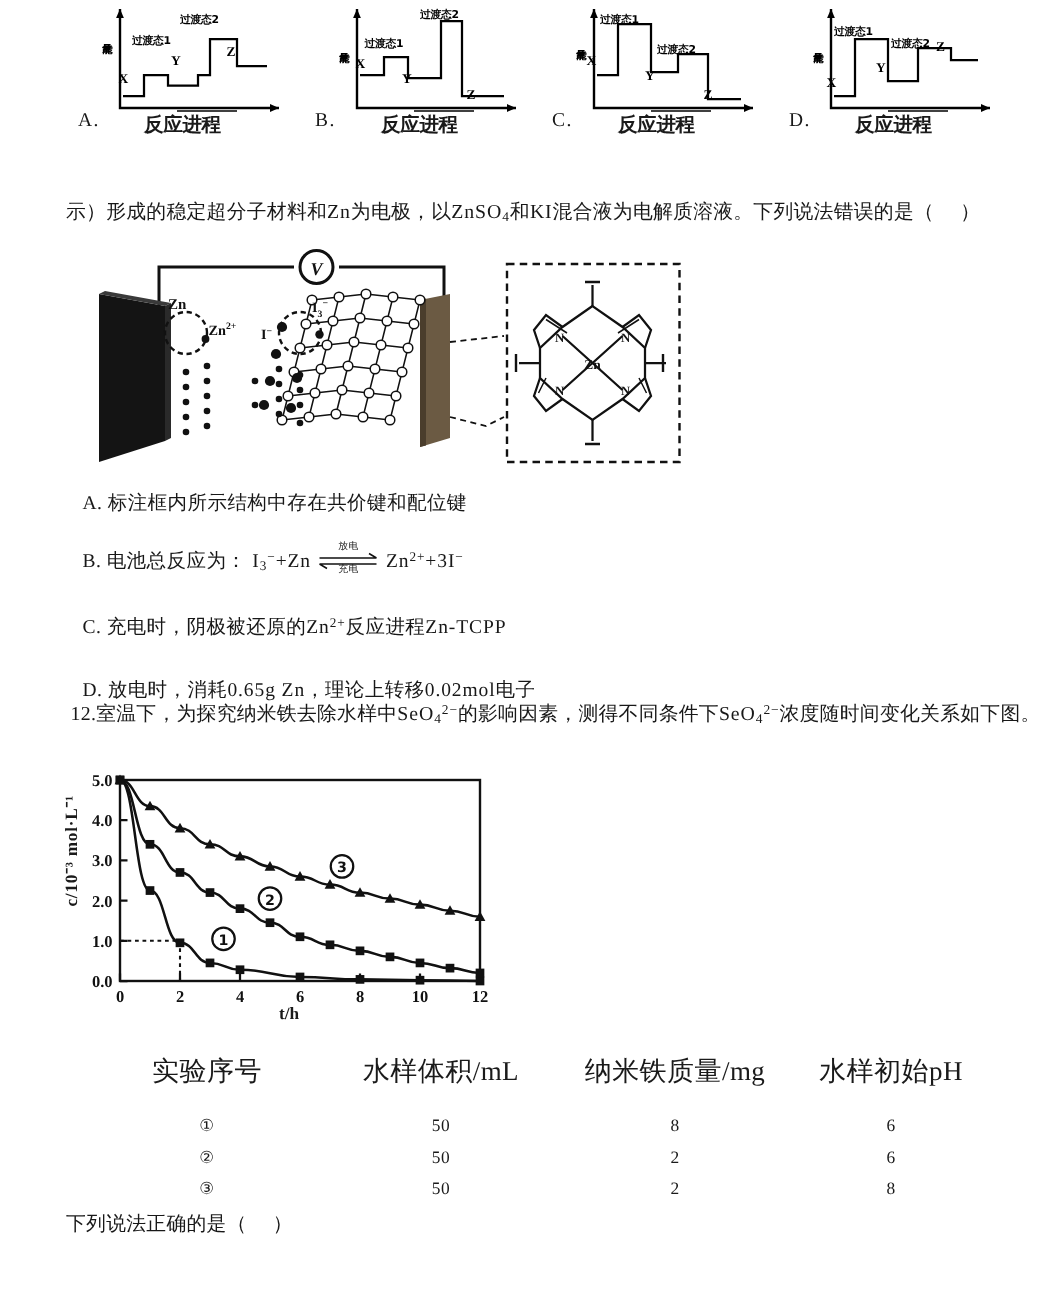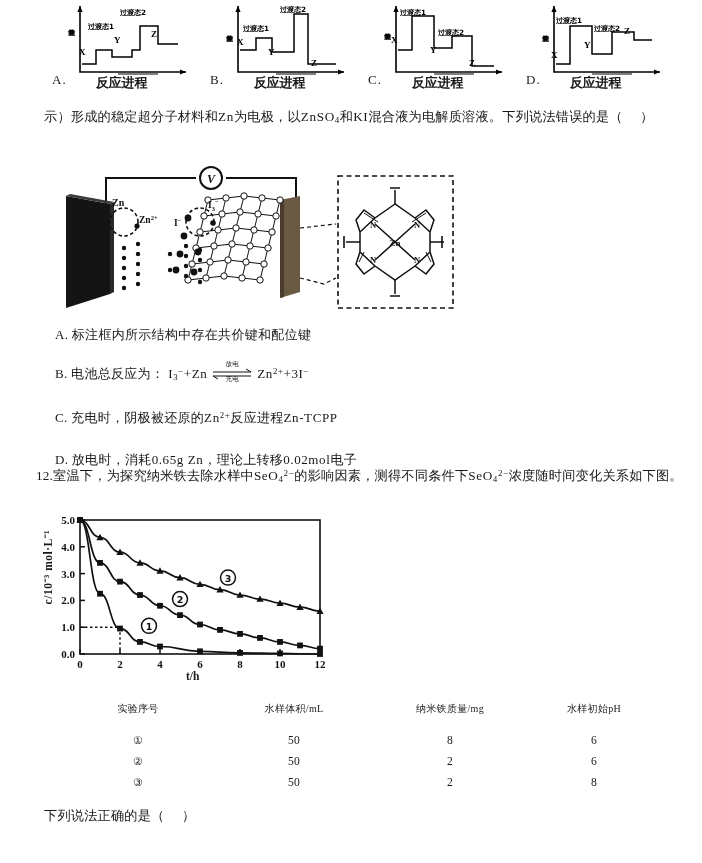--- a/index.html
+++ b/index.html
@@ -86,50 +86,50 @@
     font-size: 13px;
     font-family: "DejaVu Sans", sans-serif;
     font-weight: 700;
     letter-spacing: -0.2px;
     border-bottom: 0px;
     white-space: nowrap;
   }
 
   
   #q11-text { position: absolute; left: 44px; top: 106px; width: 646px; }
-  #q11-text .l2 { margin-top: 1px; }
+  #q11-text .l2 { margin-top: 25px; }
 
   #q11-figure {
     position: absolute;
     left: 48px; top: 166px;
     width: 410px; height: 150px;
   }
 
   #q11-options { position: absolute; left: 44px; top: 326px; width: 650px; }
   #q11-options .opt { margin-bottom: 19px; margin-left: 11px; }
 
   
-  #q12-text { position: absolute; left: 36px; top: 466px; width: 650px; }
+  #q12-text { position: absolute; left: 47px; top: 466px; width: 650px; }
 
   #q12-chart {
     position: absolute;
     left: 38px; top: 512px;
     width: 290px; height: 175px;
   }
 
   #q12-table {
     position: absolute;
     left: 60px; top: 700px;
     width: 600px;
     font-size: 12px;
   }
   #q12-table table { border-collapse: collapse; width: 100%; }
   #q12-table th {
     font-weight: normal;
-    font-size: 10px;
+    font-size: 18px;
     padding: 2px 0 14px 0;
     text-align: center;
     letter-spacing: 0.3px;
   }
   #q12-table td {
     text-align: center;
     font-size: 11.6px;
     padding: 4px 0;
     letter-spacing: 0.3px;
   }

